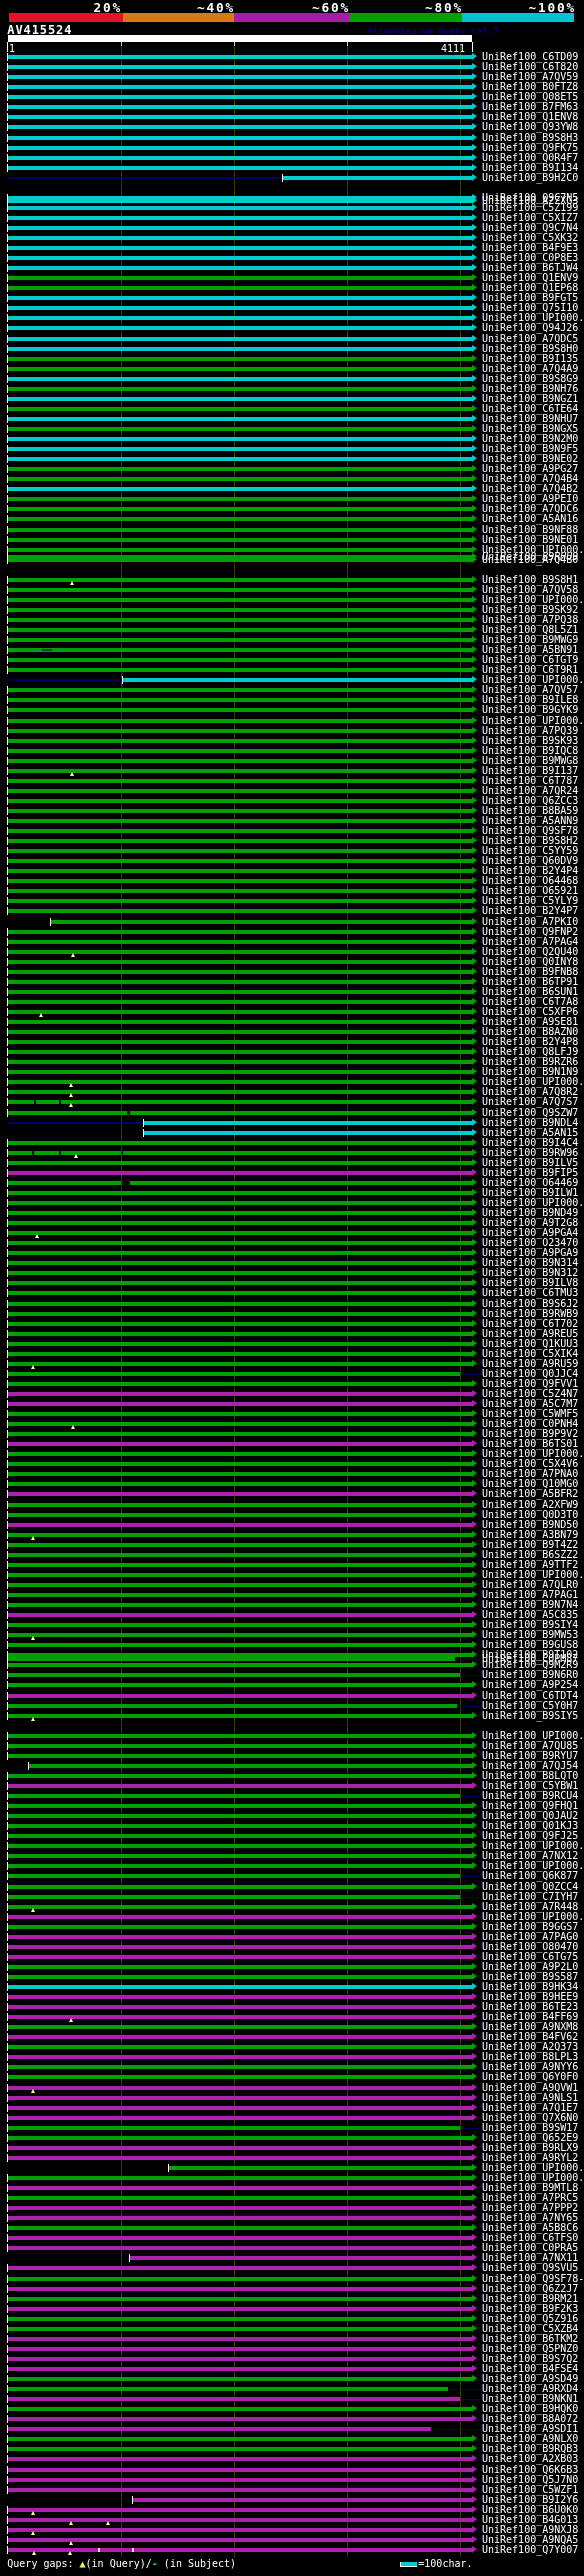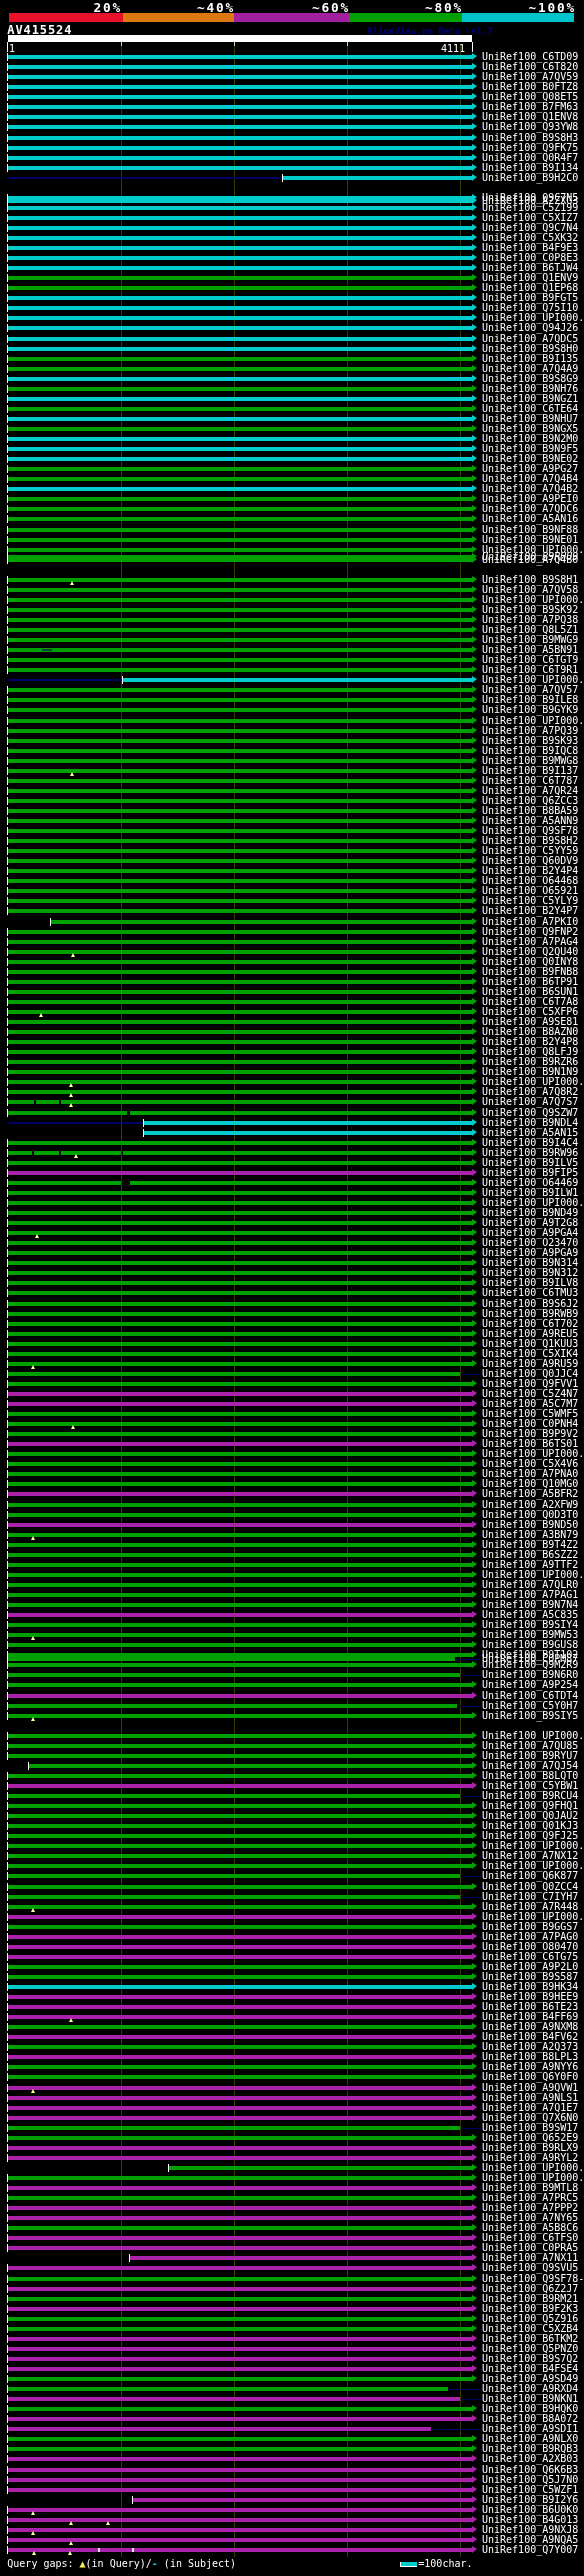--- a/index.html
+++ b/index.html
@@ -45,21 +45,21 @@
     <span class="scale-label" style="right:122px;">~80%</span>
     <span class="scale-label" style="right:9.1px;">~100%</span>
     <div class="scale-seg" style="left:9.1px;width:114px;background:#e8112a;"></div>
     <div class="scale-seg" style="left:123px;width:111px;background:#dd7711;"></div>
     <div class="scale-seg" style="left:234px;width:115px;background:#a020a0;"></div>
     <div class="scale-seg" style="left:349px;width:113px;background:#00a000;"></div>
     <div class="scale-seg" style="left:462px;width:112px;background:#00c4cc;"></div>
   </div>
 
   <div id="query-title">AV415524</div>
-  <div id="watermark">AlignView.pm Beta rel.7</div>
+  <div id="watermark">AlignView.pm Query rel.7</div>
 
   <div id="ruler-bar"></div>
   <div class="ruler-endtick" style="left:7.3px;"></div>
   <div class="ruler-endtick" style="left:472px;"></div>
   <div class="ruler-num" style="left:9.1px;">1</div>
   <div class="ruler-num" style="left:441px;">4111</div>
   <div id="ticks">
       <div class="ruler-tick" style="left: 121px;"></div>
       <div class="ruler-tick" style="left: 234px;"></div>
       <div class="ruler-tick" style="left: 347px;"></div>

